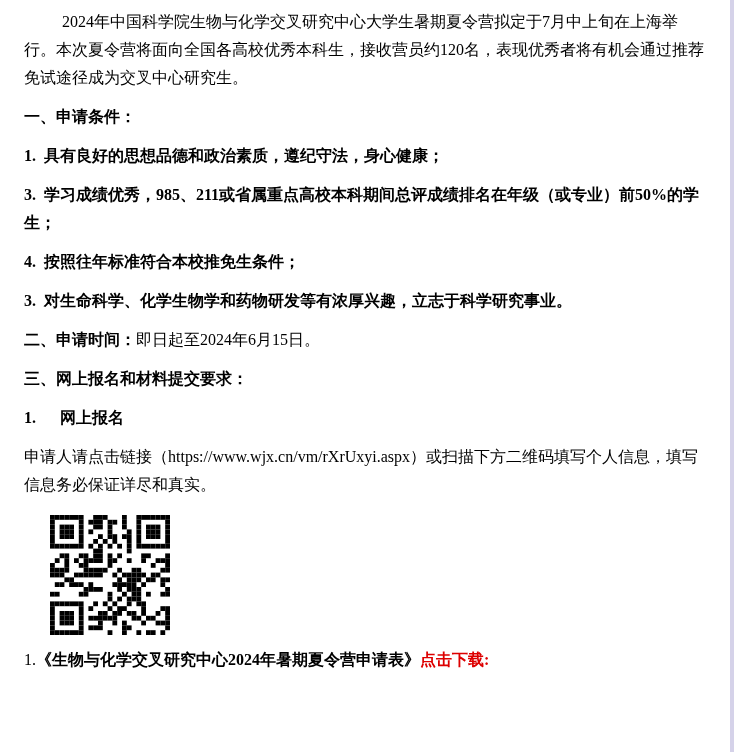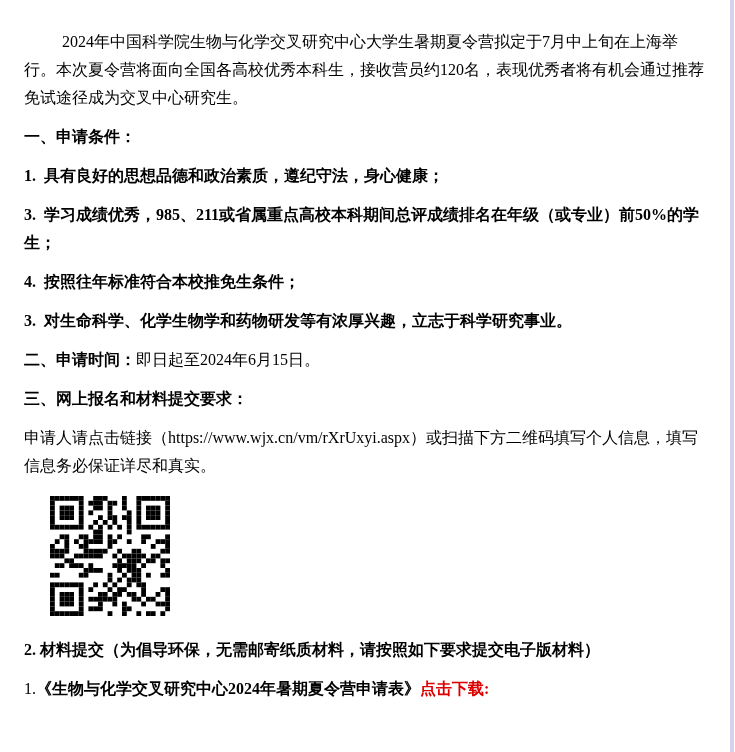--- a/index.html
+++ b/index.html
@@ -9,21 +9,21 @@
     overflow:hidden;
     position:relative;
     font-family:"Liberation Serif","DejaVu Serif",serif;
     font-size:16px;
     color:#000000;
     -webkit-font-smoothing:none;
   }
   .page{
     box-sizing:border-box;
     width:735px;height:548px;
-    padding:28px 30px 0 24px;
+    padding:8px 30px 0 24px;
     position:relative;
   }
   .page p{
     margin:11px 0;
     line-height:28px;
     white-space:pre-wrap;
     word-break:break-all;
   }
   .page p.first{margin-top:0;text-indent:38px;}
   .h{font-weight:bold;}
@@ -56,20 +56,21 @@
 
   <p class="item">1.  具有良好的思想品德和政治素质，遵纪守法，身心健康；</p>
   <p class="item">3.  学习成绩优秀，985、211或省属重点高校本科期间总评成绩排名在年级（或专业）前50%的学生；</p>
   <p class="item">4.  按照往年标准符合本校推免生条件；</p>
   <p class="item">3.  对生命科学、化学生物学和药物研发等有浓厚兴趣，立志于科学研究事业。</p>
 
   <p><span class="h">二、申请时间：</span><span>即日起至2024年6月15日。</span></p>
 
   <p class="h">三、网上报名和材料提交要求：</p>
 
+  <p class="h">1.      网上报名</p>
 
   <p><span>申请人请点击链接（</span><span class="url">https://www.wjx.cn/vm/rXrUxyi.aspx</span><span>）或扫描下方二维码填写个人信息，填写信息务必保证详尽和真实。</span></p>
 
   <div class="qr-wrap">
     <svg id="qr-svg" width="120" height="120" viewBox="0 0 120 120" xmlns="http://www.w3.org/2000/svg">
         <rect width="120" height="120" fill="#ffffff"></rect>
         <rect x="0.0" y="0.0" width="4.8" height="4.8" fill="#000000"></rect>
         <rect x="4.8" y="0.0" width="4.8" height="4.8" fill="#000000"></rect>
         <rect x="9.6" y="0.0" width="4.8" height="4.8" fill="#000000"></rect>
         <rect x="14.4" y="0.0" width="4.8" height="4.8" fill="#000000"></rect>
@@ -361,18 +362,17 @@
         <rect x="28.8" y="115.2" width="4.8" height="4.8" fill="#000000"></rect>
         <rect x="57.6" y="115.2" width="4.8" height="4.8" fill="#000000"></rect>
         <rect x="72.0" y="115.2" width="4.8" height="4.8" fill="#000000"></rect>
         <rect x="86.4" y="115.2" width="4.8" height="4.8" fill="#000000"></rect>
         <rect x="96.0" y="115.2" width="4.8" height="4.8" fill="#000000"></rect>
         <rect x="100.8" y="115.2" width="4.8" height="4.8" fill="#000000"></rect>
         <rect x="110.4" y="115.2" width="4.8" height="4.8" fill="#000000"></rect>
       </svg>
   </div>
 
-  <p class="h mt20">2. 材料提交（为倡导环保，无需邮寄纸质材料，请按照如下要求提交电子版材料）</p>
 
   <p><span>1.</span><span class="b">《生物与化学交叉研究中心2024年暑期夏令营申请表》</span><span class="red">点击下载:</span></p>
 
   <div class="right-border"></div>
 </div>
 
 </body></html>

